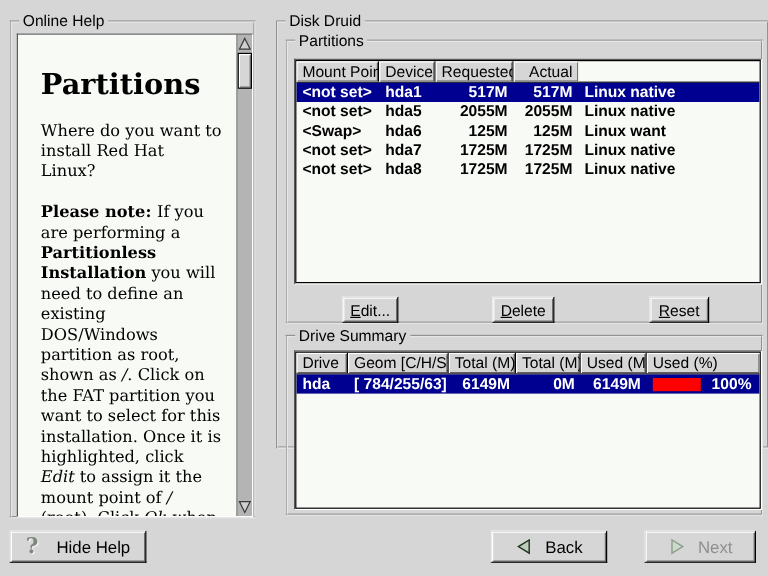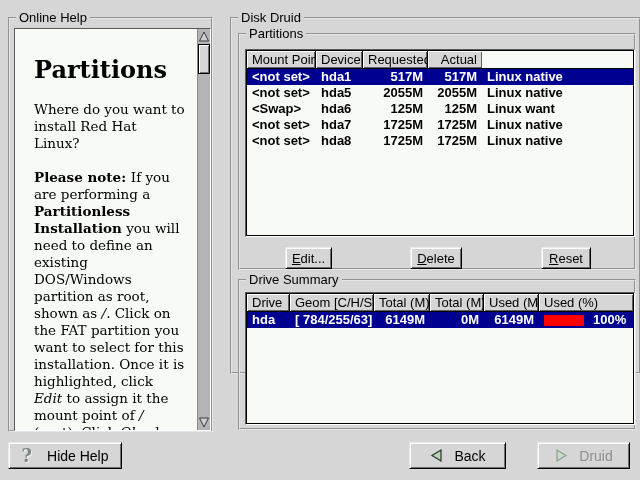--- a/index.html
+++ b/index.html
@@ -252,14 +252,14 @@
   <svg class="arrow-svg" width="15" height="15" viewBox="0 0 15 15">
       <polygon points="12,2 12,13 3,7.5" fill="#bccebc" stroke="#223522" stroke-width="1.2"></polygon>
     </svg>
   <span>Back</span>
 </button>
 
 <button class="btn" id="next-btn">
   <svg class="arrow-svg" width="15" height="15" viewBox="0 0 15 15">
       <polygon points="3,2 3,13 12,7.5" fill="#cdd9cd" stroke="#8ba08b" stroke-width="1.2"></polygon>
     </svg>
-  <span>Druid</span>
+  <span>Next</span>
 </button>
 
 </body></html>

